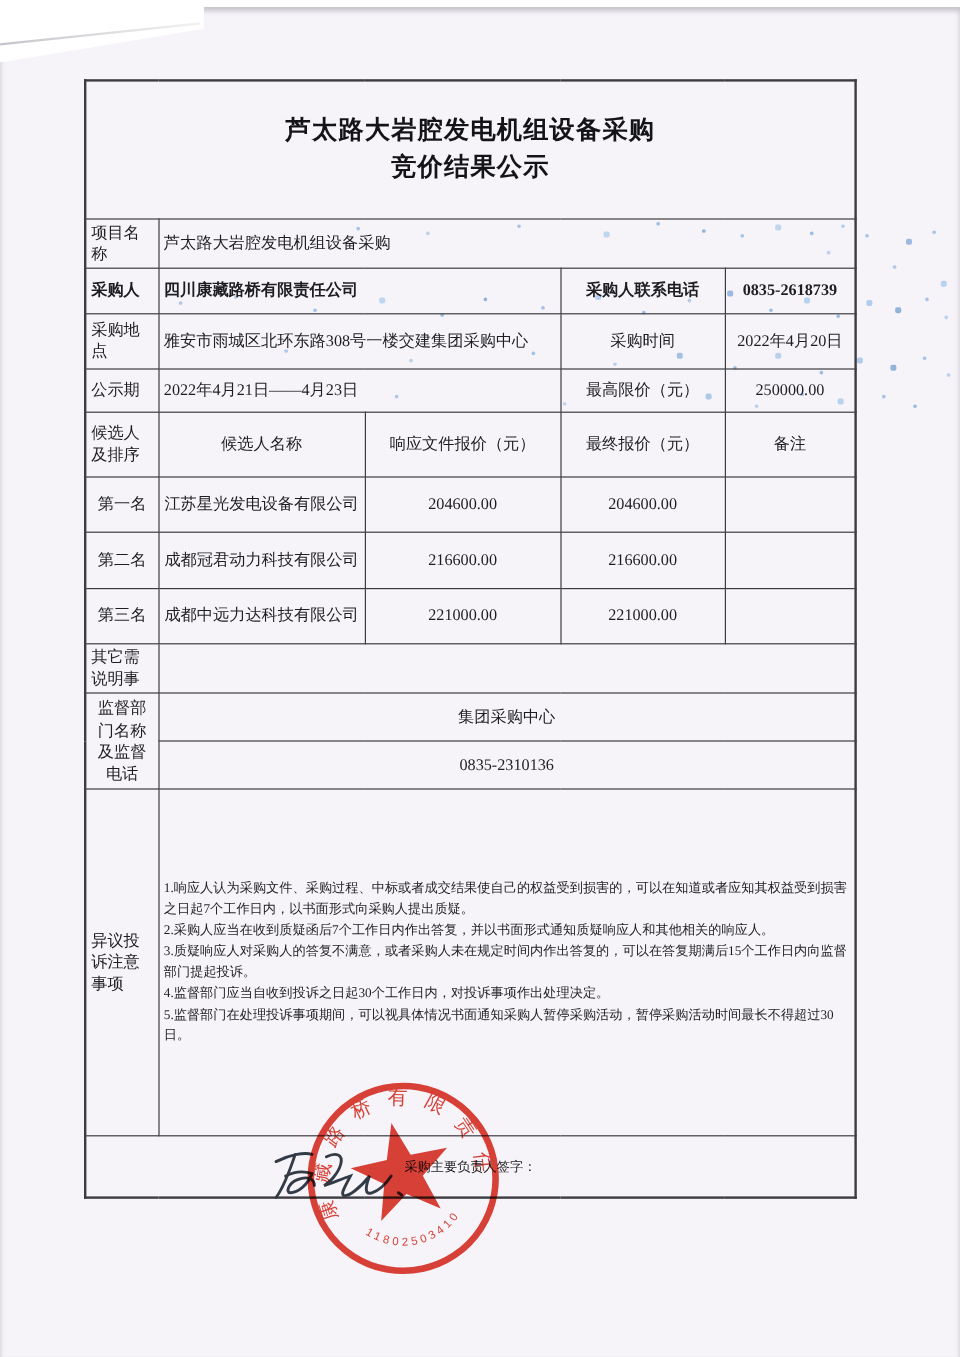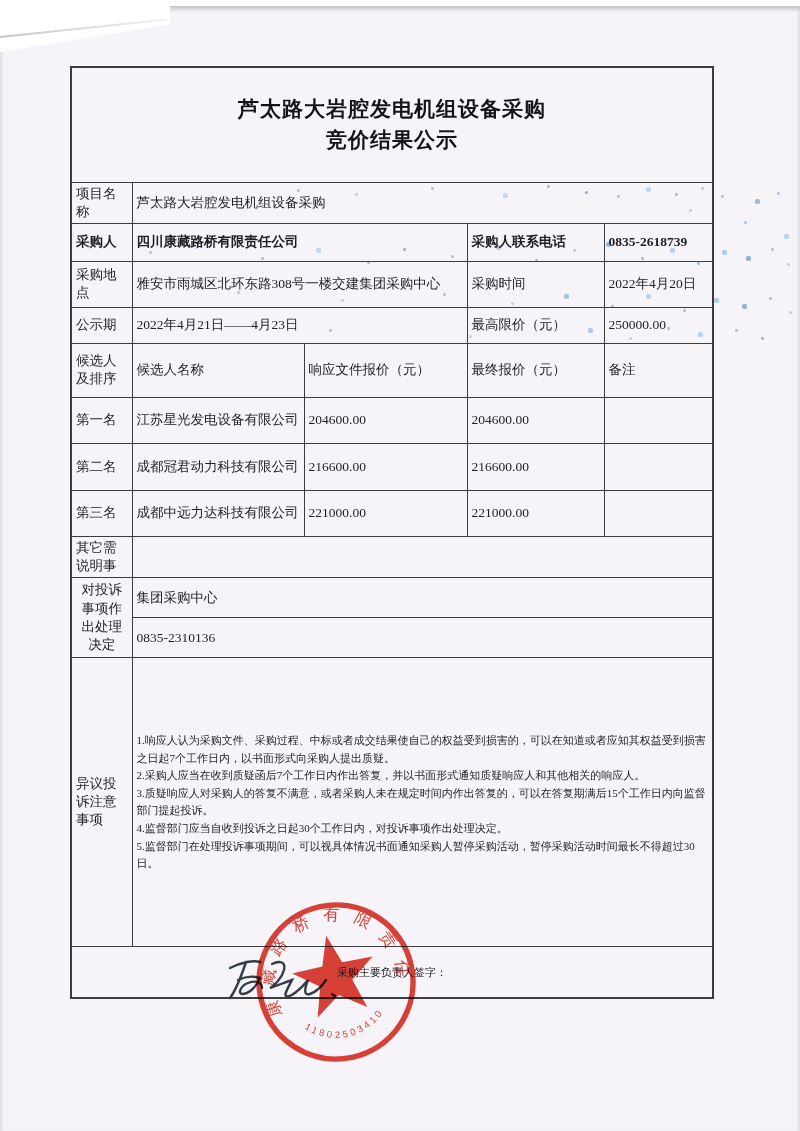--- a/index.html
+++ b/index.html
@@ -80,21 +80,21 @@
   .r-obj{height:289px;}
   .r-sig{height:51px;}
   td.title-cell{text-align:center;vertical-align:middle;border-bottom:1.5px solid #3c3c40;}
   .doc-title{
     font-family:"Liberation Sans","DejaVu Sans",sans-serif;
     font-weight:bold;font-size:21px;letter-spacing:1px;line-height:1.45;color:#141416;
   }
   td.lbl{text-align:left;padding-left:6px;line-height:1.35;}
   td.lbl-ctr{text-align:center;padding:2px 3px;line-height:1.35;}
   td.val{text-align:left;padding-left:7px;}
-  td.ctr{text-align:left;}
+  td.ctr{text-align:center;}
   td.obj-text{
     text-align:left;padding:10px 10px 10px 8px;
     white-space:pre-line;line-height:1.6;font-size:11px;
   }
   td.sig-cell{text-align:center;padding-left:8px;font-size:11px;}
   
   .seal{position:absolute;left:252px;top:898px;width:168px;height:168px;
         transform:rotate(-12deg);opacity:.92;mix-blend-mode:multiply;}
   
   .signature{position:absolute;left:220px;top:950px;width:140px;height:60px;}
@@ -181,21 +181,21 @@
     <td class="ctr">221000.00</td>
     <td class="ctr"></td>
   </tr>
 
   <tr class="r-other">
     <td class="lbl">其它需说明事</td>
     <td colspan="4"></td>
   </tr>
 
   <tr class="r-sup1">
-    <td rowspan="2" class="lbl-ctr">对投诉事项作出处理决定</td>
+    <td rowspan="2" class="lbl-ctr">监督部门名称及监督电话</td>
     <td colspan="4" class="ctr">集团采购中心</td>
   </tr>
   <tr class="r-sup2">
     <td colspan="4" class="ctr">0835-2310136</td>
   </tr>
 
   <tr class="r-obj">
     <td class="lbl">异议投诉注意事项</td>
     <td colspan="4" class="obj-text">1.响应人认为采购文件、采购过程、中标或者成交结果使自己的权益受到损害的，可以在知道或者应知其权益受到损害之日起7个工作日内，以书面形式向采购人提出质疑。
 2.采购人应当在收到质疑函后7个工作日内作出答复，并以书面形式通知质疑响应人和其他相关的响应人。

